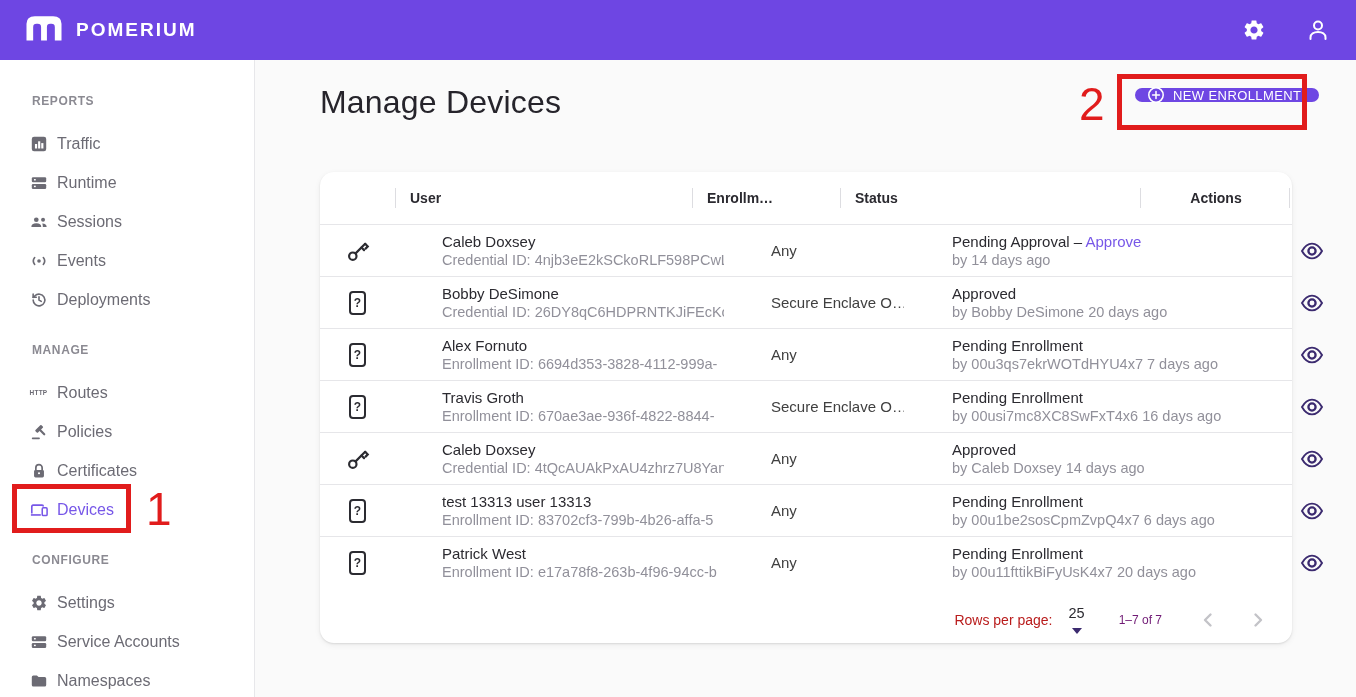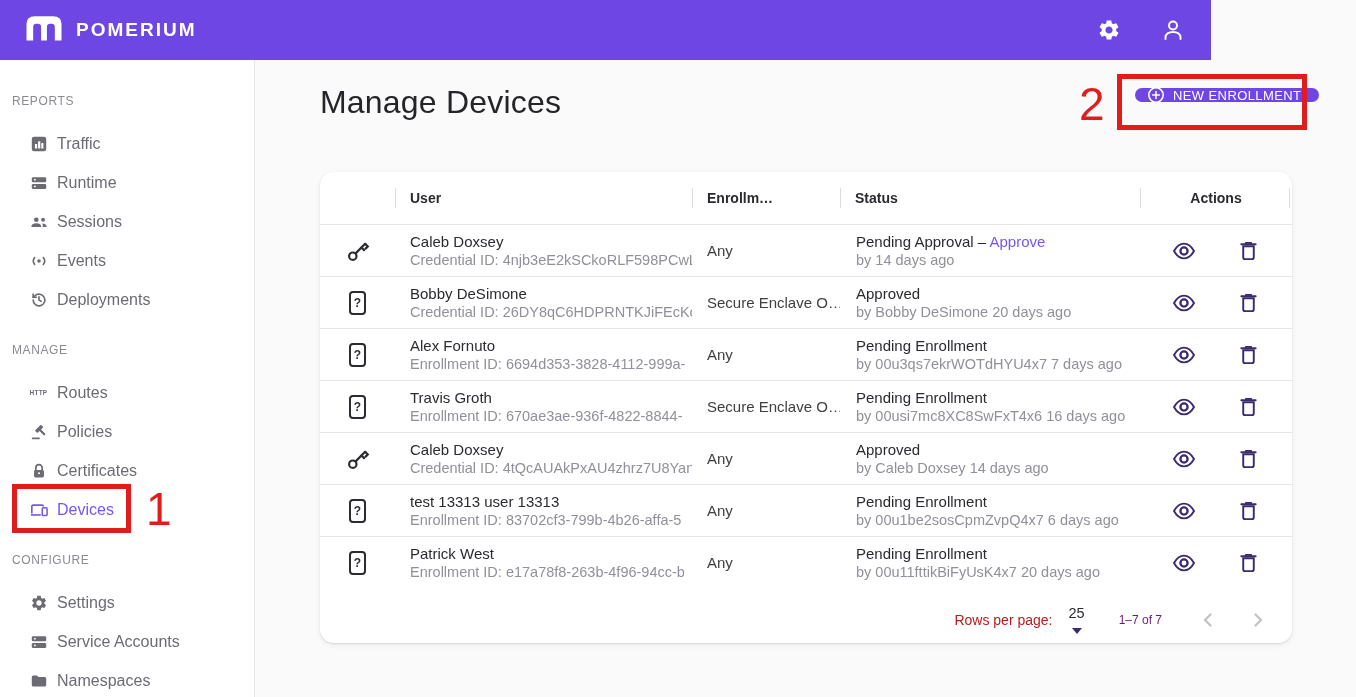--- a/index.html
+++ b/index.html
@@ -1,33 +1,33 @@
 <!DOCTYPE html>
 <html><head>
 <meta charset="utf-8">
 <style>
   * { margin:0; padding:0; box-sizing:border-box; }
   html,body { width:1356px; height:697px; overflow:hidden;
     font-family:"Liberation Sans","DejaVu Sans",sans-serif; background:#fafafa; }
 
   
-  .topbar { position:absolute; left:0; top:0; width:1211px; height:60px;
+  .topbar { position:absolute; left:0; top:0; width:1356px; height:60px;
     background:#6e46e3; display:flex; align-items:center; z-index:30; }
   .brand { display:flex; align-items:center; gap:12px; margin-left:24px; }
   .brand-name { color:#fff; font-size:19px; font-weight:700; letter-spacing:2px; }
   .topbar-actions { position:absolute; right:26px; top:0; height:60px;
     display:flex; align-items:center; gap:40px; }
   .topbar-icon { width:24px; height:24px; cursor:pointer; }
 
   
   .sidebar { position:absolute; left:0; top:60px; width:255px; height:637px;
     background:#fff; border-right:1px solid #e7e7ea; z-index:10; }
   .nav-section { position:absolute; left:0; right:1px; }
-  .nav-label { height:24px; line-height:24px; padding-left:12px; font-size:12px;
-    font-weight:400; letter-spacing:.6px; color:#8b8a92; }
+  .nav-label { height:24px; line-height:24px; padding-left:32px; font-size:12px;
+    font-weight:700; letter-spacing:.6px; color:#8b8a92; }
   .nav-items { margin-top:11px; }
   .nav-item { height:39px; display:flex; align-items:center; padding-left:29px;
     color:#6c6b74; font-size:16px; cursor:pointer; }
   .nav-item .nav-ic { width:19px; height:19px; margin-right:9px; display:flex;
     align-items:center; justify-content:center; flex:0 0 19px; }
   .nav-item.active { color:#7757e8; }
   .http-ic { font-size:6.5px; font-weight:700; color:#6c6b74; letter-spacing:.2px; }
 
   
   .main-title { position:absolute; left:320px; top:84px; font-size:32px;
@@ -43,21 +43,21 @@
   .anno-box { position:absolute; border:5px solid #e11c1c; z-index:20; pointer-events:none; }
   .anno-num { position:absolute; color:#e11c1c; font-size:46px; font-weight:500;
     z-index:20; pointer-events:none; line-height:1; }
 
   
   .card { position:absolute; left:320px; top:172px; width:972px; height:471px;
     background:#fff; border-radius:14px;
     box-shadow:0 1px 2px rgba(0,0,0,.10), 0 2px 6px rgba(0,0,0,.06); z-index:5; }
   .t-head, .t-row { display:grid; grid-template-columns:75px 297px 148px 300px 152px;
     align-items:center; height:52px; }
-  .t-row { border-top:1px solid #e6e6e9; }
+  .t-row { border-top:1px solid #e6e6e9;gap:32px; }
   .t-head .hcell { font-size:14px; font-weight:700; color:#2b2a30;
     padding-left:15px; position:relative; height:100%; display:flex; align-items:center; }
   .hcell.sep::before { content:""; position:absolute; left:0; top:16px; width:1px;
     height:20px; background:#dddde1; }
   .hcell-actions { justify-content:center; padding-left:0 !important; }
   .hcell-actions::after { content:""; position:absolute; right:2px; top:16px;
     width:1px; height:20px; background:#dddde1; }
 
   .cell-icon { display:flex; justify-content:center; align-items:center; }
   .cell-user { padding-left:15px; overflow:hidden; }

